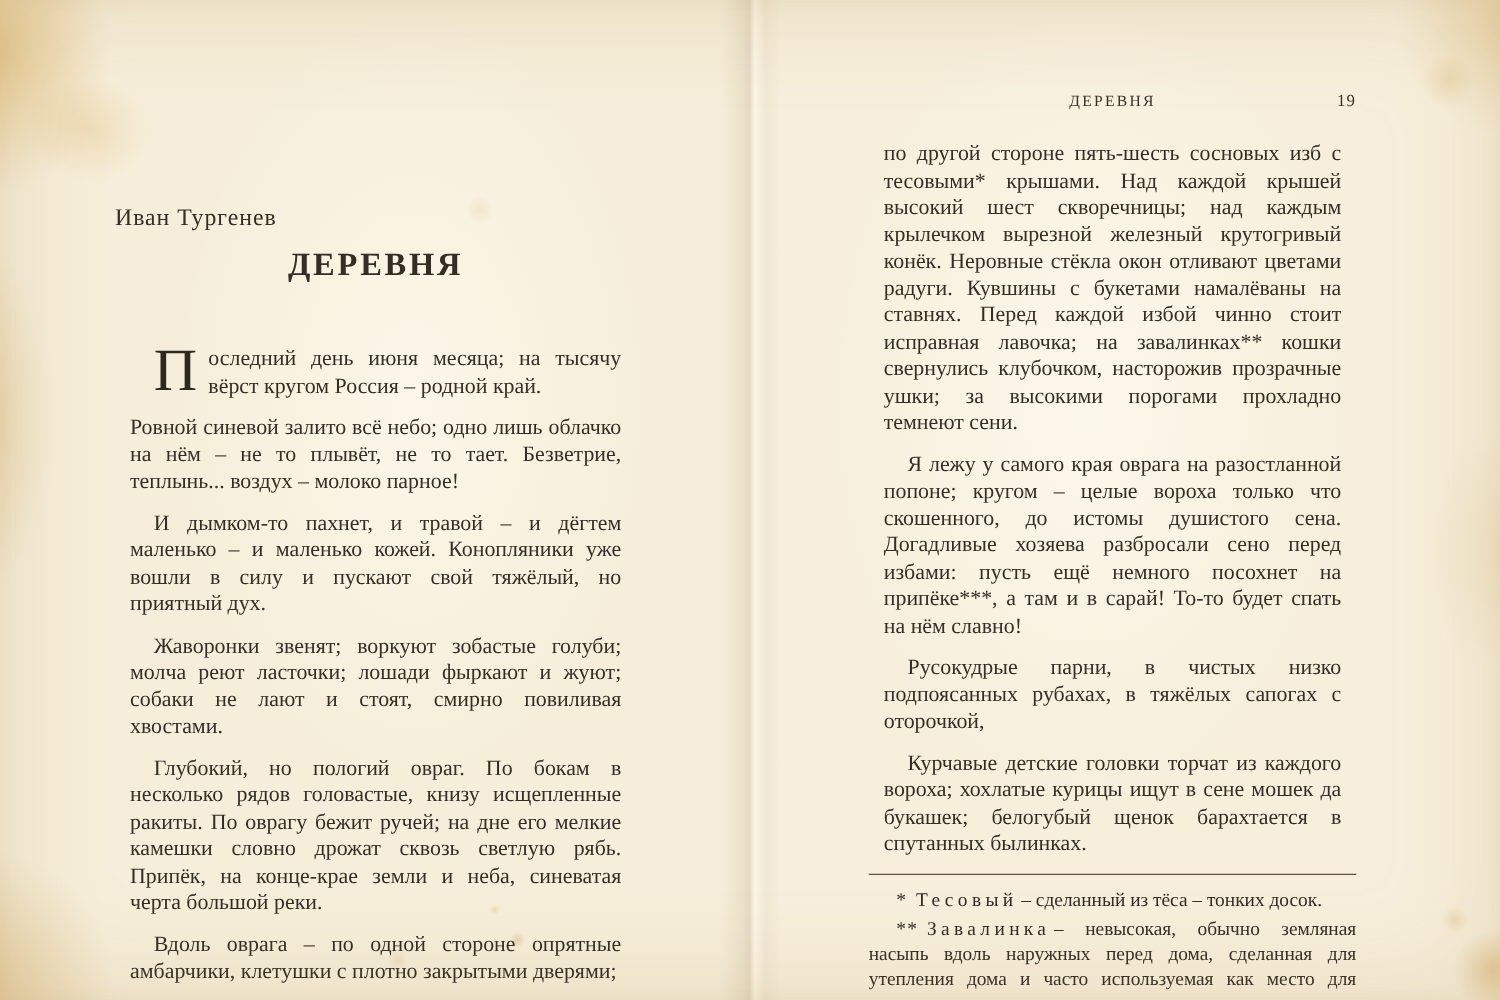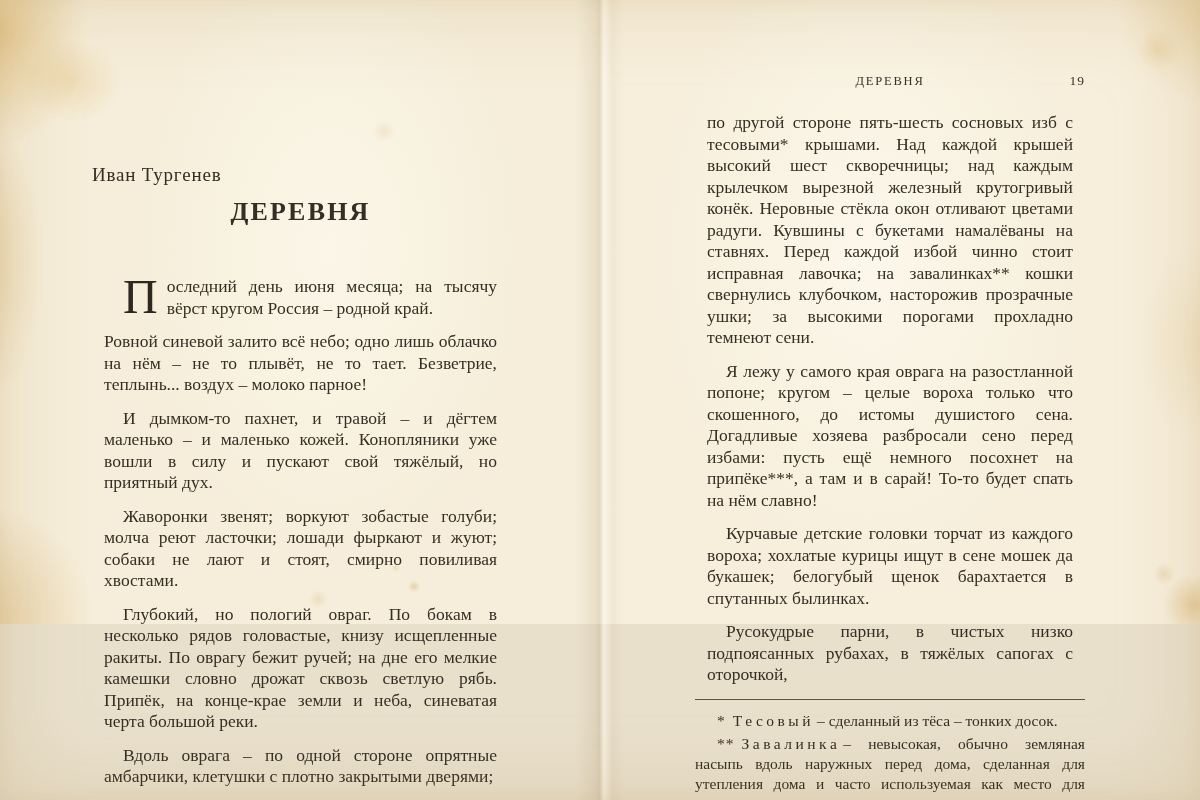--- a/index.html
+++ b/index.html
@@ -1,21 +1,21 @@
 <!DOCTYPE html>
 <html lang="ru"><head>
 <meta charset="utf-8">
 <style>
   html,body{margin:0;padding:0;background:#e9e0cc;}
   .book{
     position:relative;width:1200px;height:800px;overflow:hidden;
     font-family:"Liberation Serif","DejaVu Serif",serif;
     color:#352e24;
   }
-  .page{position:absolute;top:0;width:600px;height:624px;}
+  .page{position:absolute;top:0;width:600px;height:800px;}
   .page-left{
     left:0;
     background:
       radial-gradient(ellipse 130px 170px at 0% 5%, rgba(216,170,85,0.50), rgba(216,170,85,0) 68%),
       radial-gradient(ellipse 70px 60px at 12% 13%, rgba(216,170,85,0.25), rgba(216,170,85,0) 70%),
       radial-gradient(ellipse 80px 200px at -2% 42%, rgba(210,165,85,0.30), rgba(210,165,85,0) 70%),
       radial-gradient(ellipse 150px 160px at -2% 99%, rgba(206,158,78,0.38), rgba(206,158,78,0) 70%),
       radial-gradient(circle 16px at 64% 21%, rgba(205,160,80,0.15), rgba(205,160,80,0) 70%),
       radial-gradient(circle 9px at 69% 94%, rgba(196,146,66,0.30), rgba(196,146,66,0) 70%),
       radial-gradient(circle 6px at 66% 91%, rgba(196,146,66,0.22), rgba(196,146,66,0) 70%),
@@ -115,22 +115,22 @@
     <div class="column column-right">
 
       <div class="running-head">
         <span>ДЕРЕВНЯ</span>
         <span class="rh-number">19</span>
       </div>
 
       <div class="body-text body-right">
         <p class="par">по другой стороне пять-шесть сосновых изб с тесовыми* крышами. Над каждой крышей высокий шест скворечницы; над каждым крылечком вырезной железный крутогривый конёк. Неровные стёкла окон отливают цветами радуги. Кувшины с букетами намалёваны на ставнях. Перед каждой избой чинно стоит исправная лавочка; на завалинках** кошки свернулись клубочком, насторожив прозрачные ушки; за высокими порогами прохладно темнеют сени.</p>
         <p class="par indent">Я лежу у самого края оврага на разостланной попоне; кругом – целые вороха только что скошенного, до истомы душистого сена. Догадливые хозяева разбросали сено перед избами: пусть ещё немного посохнет на припёке***, а там и в сарай! То-то будет спать на нём славно!</p>
+        <p class="par indent">Русокудрые парни, в чистых низко подпоясанных рубахах, в тяжёлых сапогах с оторочкой,</p>
         <p class="par indent">Курчавые детские головки торчат из каждого вороха; хохлатые курицы ищут в сене мошек да букашек; белогубый щенок барахтается в спутанных былинках.</p>
-        <p class="par indent">Русокудрые парни, в чистых низко подпоясанных рубахах, в тяжёлых сапогах с оторочкой,</p>
 
         <div class="footnotes">
           <hr class="fn-rule">
           <p class="footnote"><span class="fn-marker">*</span><span class="fn-term">Тесовый</span><span>– сделанный из тёса – тонких досок.</span></p>
           <p class="footnote"><span class="fn-marker">**</span><span class="fn-term">Завалинка</span><span>– невысокая, обычно земляная насыпь вдоль наружных перед дома, сделанная для утепления дома и часто используемая как место для сидения.</span></p>
           <p class="footnote"><span class="fn-marker">***</span><span class="fn-term">Перед</span><span>– сильно пригреваемое солнцем место.</span></p>
         </div>
       </div>
 
     </div>

